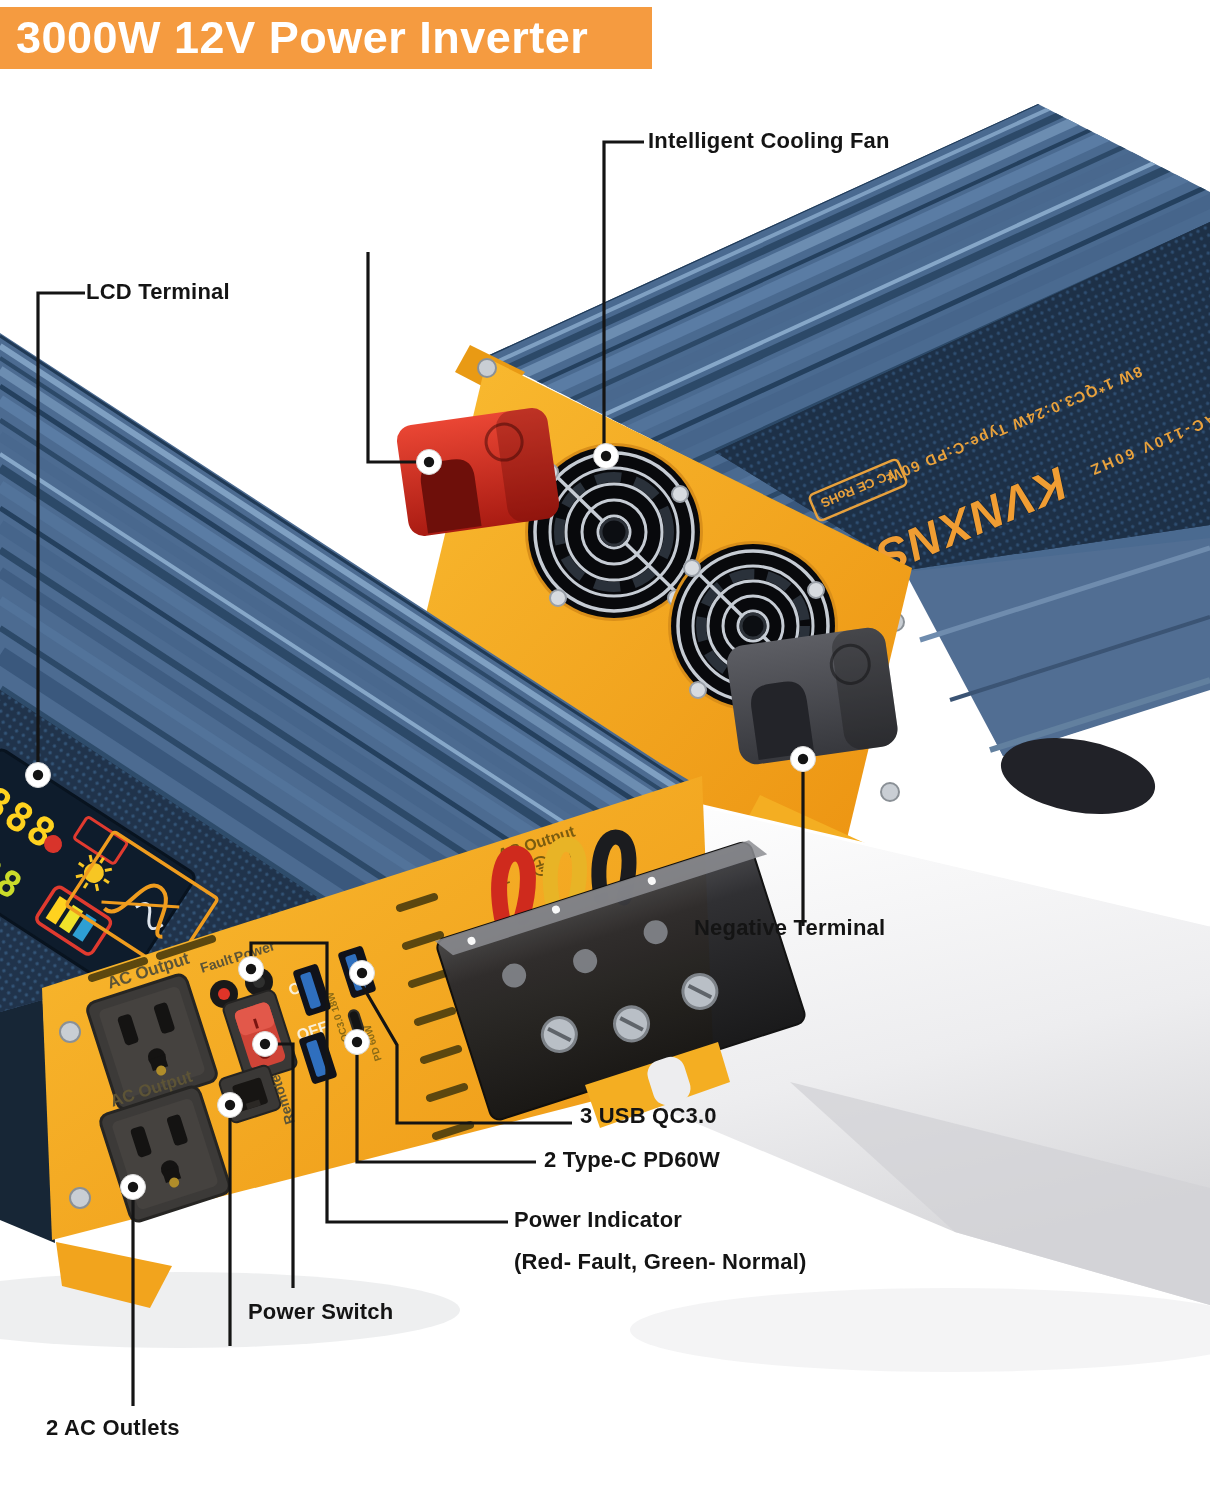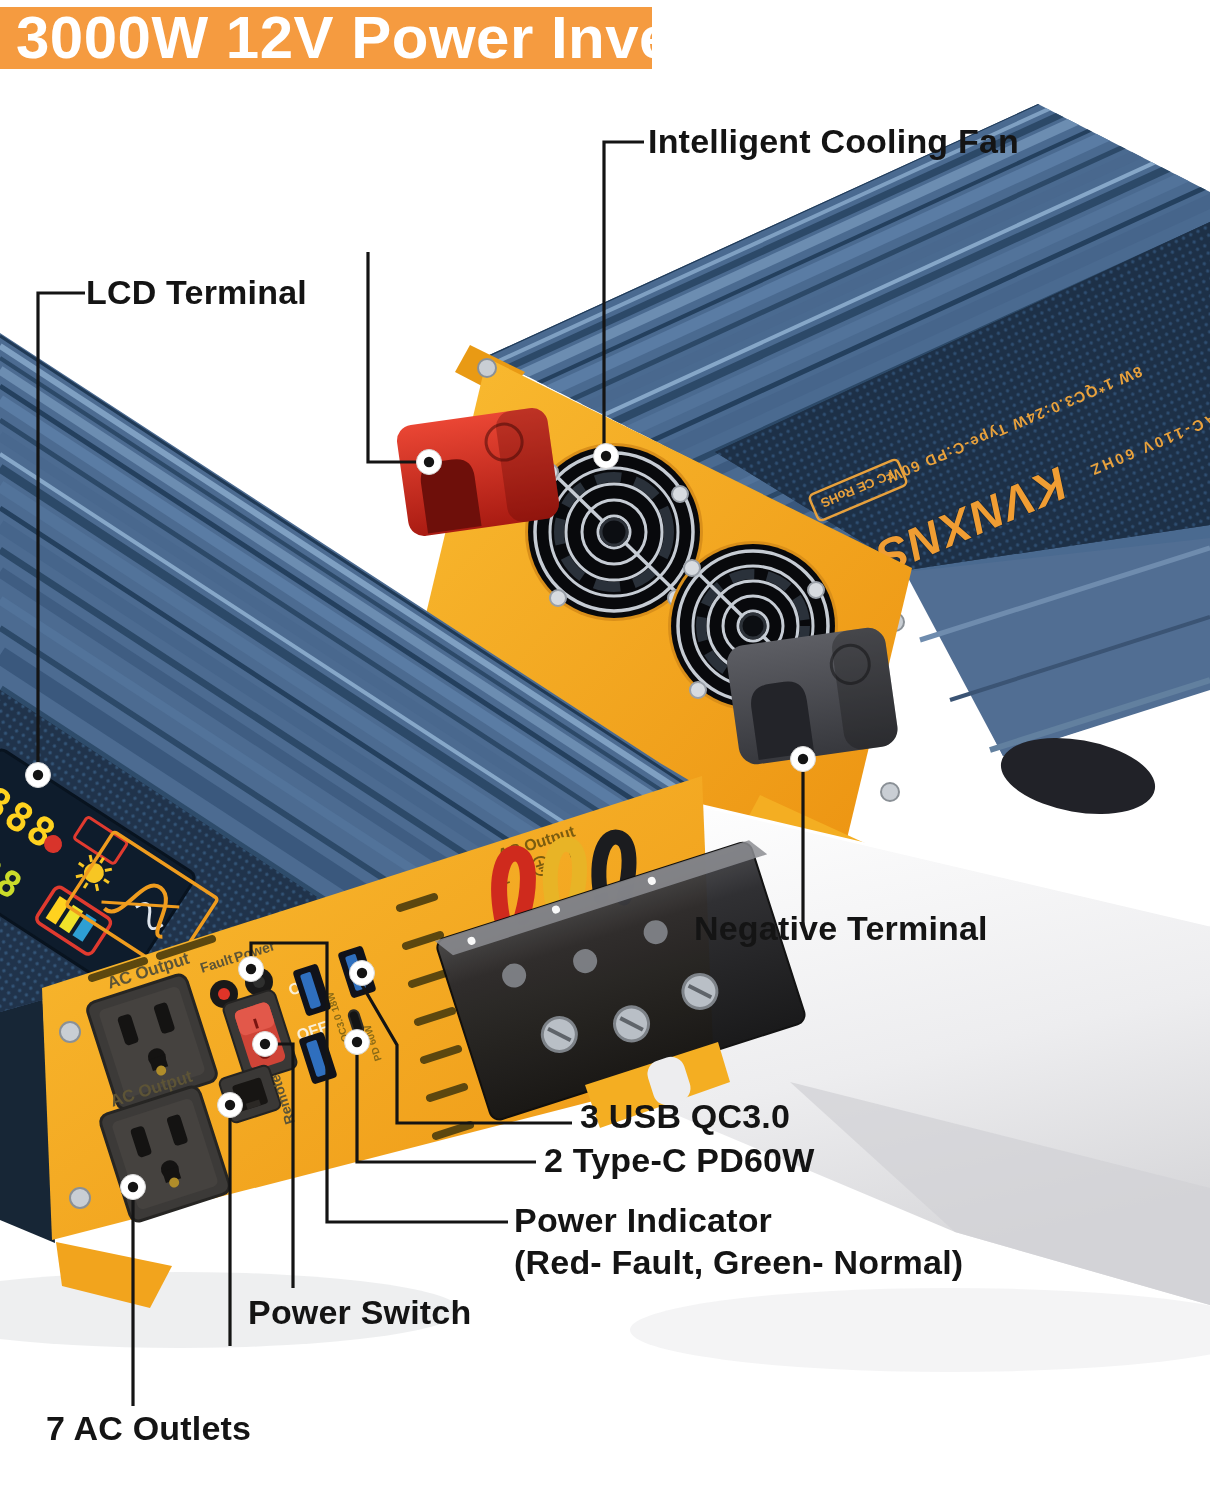--- a/index.html
+++ b/index.html
@@ -1,21 +1,21 @@
 <!DOCTYPE html>
 <html><head>
 <meta charset="utf-8">
 <style>
   html,body{margin:0;padding:0;background:#fff;}
   #canvas{position:relative;width:1210px;height:1500px;background:#ffffff;overflow:hidden;
           font-family:"Liberation Sans",sans-serif;}
   #banner{position:absolute;left:0;top:7px;width:652px;height:62px;background:#F59B40;
-          color:#ffffff;font-weight:700;font-size:60px;line-height:62px;padding-left:16px;
+          color:#ffffff;font-weight:700;font-size:45px;line-height:62px;padding-left:16px;
           letter-spacing:.5px;box-sizing:border-box;white-space:nowrap;}
-  .label{position:absolute;font-weight:700;font-size:34px;color:#141414;white-space:nowrap;
+  .label{position:absolute;font-weight:700;font-size:22px;color:#141414;white-space:nowrap;
          letter-spacing:.2px;line-height:40px;}
   svg{position:absolute;left:0;top:0;}
 </style>
 </head>
 <body>
 
 <div id="canvas">
 
 <svg width="1210" height="1500" viewBox="0 0 1210 1500">
   <defs>
@@ -408,15 +408,15 @@
 
 <div id="banner">3000W 12V Power Inverter</div>
 <div class="label" style="left:86px;top:272px">LCD Terminal</div>
 <div class="label" style="left:648px;top:121px">Intelligent Cooling Fan</div>
 <div class="label" style="left:694px;top:908px">Negative Terminal</div>
 <div class="label" style="left:580px;top:1096px">3 USB QC3.0</div>
 <div class="label" style="left:544px;top:1140px">2 Type-C PD60W</div>
 <div class="label" style="left:514px;top:1200px">Power Indicator</div>
 <div class="label" style="left:514px;top:1242px">(Red- Fault, Green- Normal)</div>
 <div class="label" style="left:248px;top:1292px">Power Switch</div>
-<div class="label" style="left:46px;top:1408px">7 AC Outlets</div>
+<div class="label" style="left:46px;top:1408px">2 AC Outlets</div>
 
 </div>
 
 </body></html>

